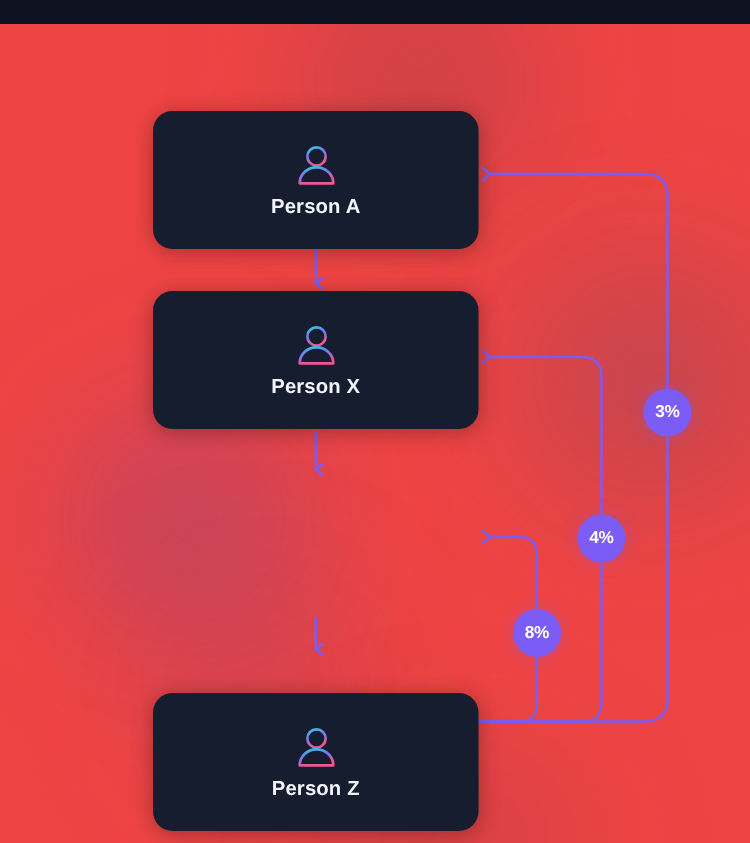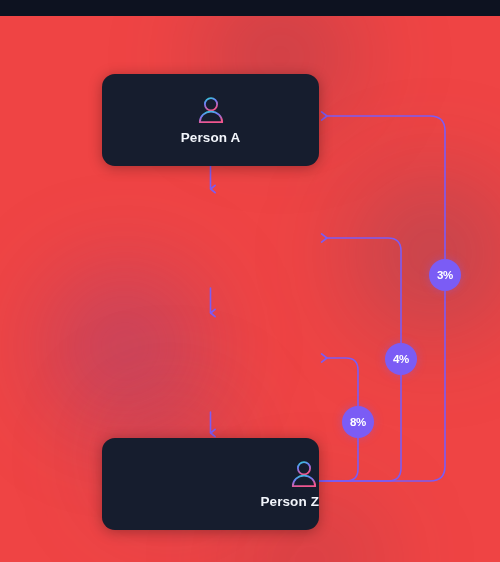--- a/index.html
+++ b/index.html
@@ -74,21 +74,21 @@
     box-shadow: 0 2px 14px rgba(0,0,0,0.30);
     display: flex;
     flex-direction: column;
     align-items: center;
     justify-content: center;
     box-sizing: border-box;
   }
   .card-a { top: 58px; }
   .card-x { top: 178px; }
   .card-y { top: 302px; }
-  .card-z { top: 422px; align-items: flex-end; }
+  .card-z { top: 446px; }
 
   .person-icon {
     width: 30px;
     height: 30px;
     display: block;
     margin-bottom: 6px;
   }
   .person-label {
     font-size: 13.5px;
     font-weight: bold;
@@ -157,20 +157,27 @@
   </svg>
 
   <div class="person-card card-a">
     <svg class="person-icon" viewBox="0 0 30 30" xmlns="http://www.w3.org/2000/svg">
       <circle cx="15" cy="9.3" r="6.1" fill="none" stroke="url(#personGrad)" stroke-width="1.8"></circle>
       <path d="M3.8 27.2 a11.2 10.6 0 0 1 22.4 0 Z" fill="none" stroke="url(#personGrad)" stroke-width="1.8" stroke-linejoin="round"></path>
     </svg>
     <span class="person-label">Person A</span>
   </div>
 
+  <div class="person-card card-x">
+    <svg class="person-icon" viewBox="0 0 30 30" xmlns="http://www.w3.org/2000/svg">
+      <circle cx="15" cy="9.3" r="6.1" fill="none" stroke="url(#personGrad)" stroke-width="1.8"></circle>
+      <path d="M3.8 27.2 a11.2 10.6 0 0 1 22.4 0 Z" fill="none" stroke="url(#personGrad)" stroke-width="1.8" stroke-linejoin="round"></path>
+    </svg>
+    <span class="person-label">Person X</span>
+  </div>
 
 
   <div class="person-card card-z">
     <svg class="person-icon" viewBox="0 0 30 30" xmlns="http://www.w3.org/2000/svg">
       <circle cx="15" cy="9.3" r="6.1" fill="none" stroke="url(#personGrad)" stroke-width="1.8"></circle>
       <path d="M3.8 27.2 a11.2 10.6 0 0 1 22.4 0 Z" fill="none" stroke="url(#personGrad)" stroke-width="1.8" stroke-linejoin="round"></path>
     </svg>
     <span class="person-label">Person Z</span>
   </div>
 

